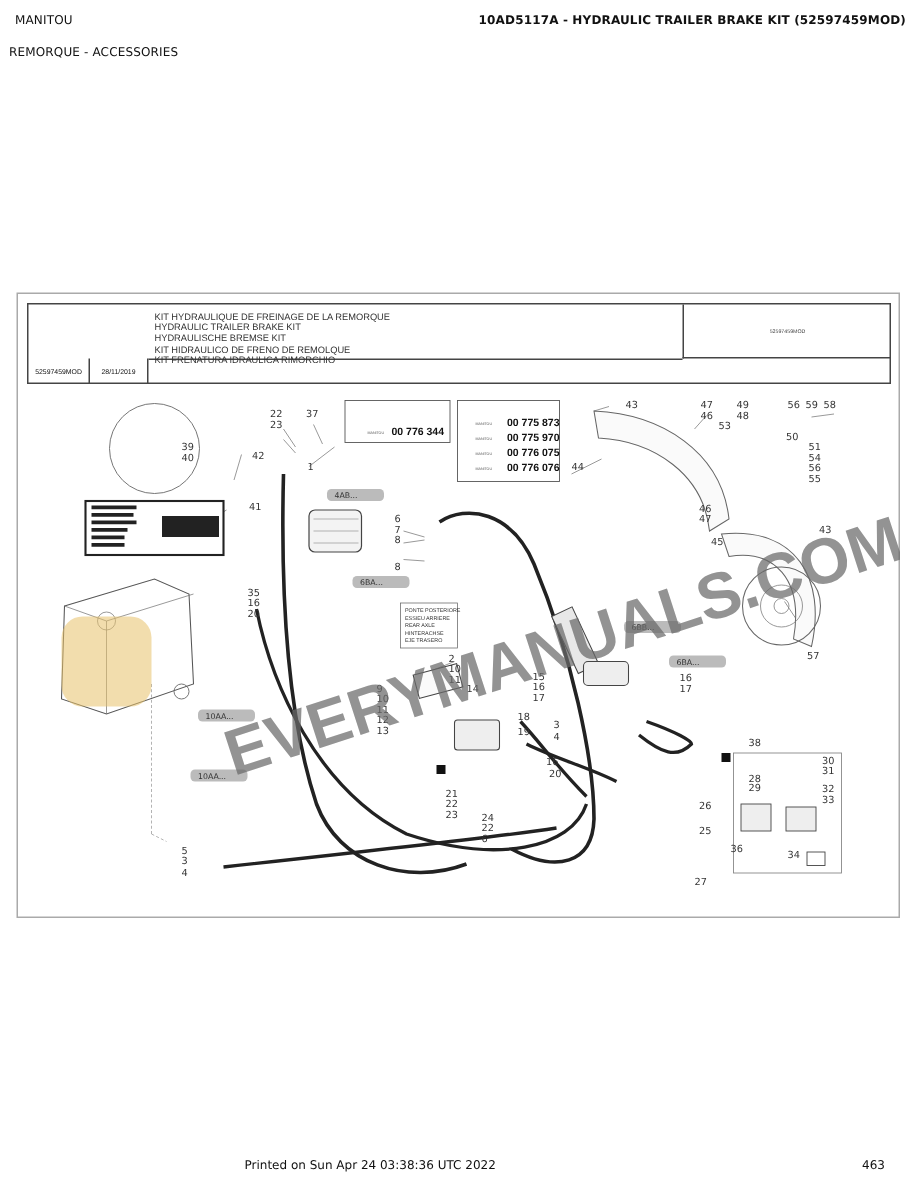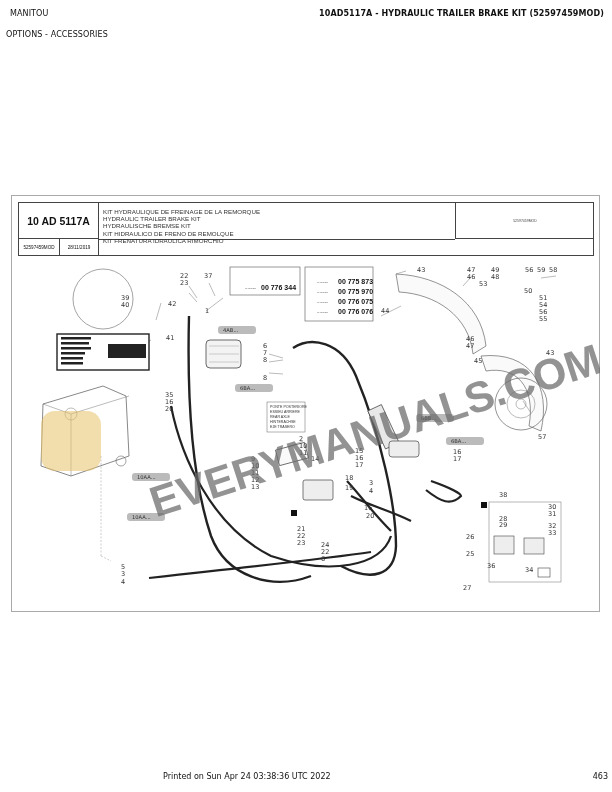--- a/index.html
+++ b/index.html
@@ -2,21 +2,21 @@
 <html><head>
 <meta charset="utf-8">
 <style>
   html,body{margin:0;padding:0;background:#fff;}
   body{width:612px;height:792px;position:relative;overflow:hidden;font-family:"DejaVu Sans",sans-serif;color:#111;}
   .hdr{position:absolute;font-size:8px;letter-spacing:0.1px;}
   #brand{left:10px;top:9px;}
   #doc-title{right:8px;top:9px;font-weight:bold;}
   #section{left:6px;top:30px;}
   #footer-print{left:163px;top:772px;font-size:8px;position:absolute;}
-  #page-num{right:4px;top:772px;font-size:8px;position:absolute;}
+  #page-num{right:22px;top:772px;font-size:8px;position:absolute;}
   #frame{position:absolute;left:11px;top:195px;width:589px;height:417px;border:1px solid #aaa;box-sizing:border-box;}
   #titleblock{position:absolute;left:18px;top:202px;width:576px;height:54px;border:1px solid #444;box-sizing:border-box;}
   #tb-code{position:absolute;left:0;top:0;width:80px;height:36px;border-right:1px solid #444;border-bottom:1px solid #444;box-sizing:border-box;font-family:"Liberation Sans",sans-serif;font-weight:bold;font-size:10.5px;display:flex;align-items:center;justify-content:center;}
   #tb-ref{position:absolute;left:0;top:36px;width:41px;height:17px;border-right:1px solid #444;box-sizing:border-box;font-size:4.6px;display:flex;align-items:center;justify-content:center;font-family:"Liberation Sans",sans-serif;}
   #tb-date{position:absolute;left:41px;top:36px;width:39px;height:17px;border-right:1px solid #444;box-sizing:border-box;font-size:4.6px;display:flex;align-items:center;justify-content:center;font-family:"Liberation Sans",sans-serif;}
   #tb-desc{position:absolute;left:84px;top:5px;font-family:"Liberation Sans",sans-serif;font-size:6.2px;line-height:7.2px;color:#333;}
   #tb-desc div{white-space:nowrap;}
   #tb-right{position:absolute;left:436px;top:0;width:139px;height:36px;border-left:1px solid #444;border-bottom:1px solid #444;box-sizing:border-box;font-size:3.5px;display:flex;align-items:center;justify-content:center;font-family:"Liberation Sans",sans-serif;color:#444;}
   #tb-mid{position:absolute;left:80px;top:36px;width:356px;height:0;border-top:1px solid #444;}
   #diagram{position:absolute;left:11px;top:256px;width:589px;height:356px;}
@@ -25,26 +25,25 @@
   .pn{font-family:"Liberation Sans",sans-serif;font-weight:bold;font-size:7px;fill:#111;}
   .pnl{font-family:"Liberation Sans",sans-serif;font-size:2.4px;fill:#555;}
   .wm{font-family:"Liberation Sans",sans-serif;font-weight:bold;font-size:43px;fill:#6a6a6a;opacity:0.72;}
   .box-text{font-family:"Liberation Sans",sans-serif;font-size:3.6px;fill:#333;}
 </style>
 </head>
 <body>
 
 <div class="hdr" id="brand">MANITOU</div>
 <div class="hdr" id="doc-title">10AD5117A - HYDRAULIC TRAILER BRAKE KIT (52597459MOD)</div>
-<div class="hdr" id="section">OPTIONS - ACCESSORIES</div>
+<div class="hdr" id="section">REMORQUE - ACCESSORIES</div>
 
 <div id="frame"></div>
 
 <div id="titleblock">
-  <div id="tb-code">10 AD 5117A</div>
   <div id="tb-ref">52597459MOD</div>
   <div id="tb-date">28/11/2019</div>
   <div id="tb-mid"></div>
   <div id="tb-desc">
     <div>KIT HYDRAULIQUE DE FREINAGE DE LA REMORQUE</div>
     <div>HYDRAULIC TRAILER BRAKE KIT</div>
     <div>HYDRAULISCHE BREMSE KIT</div>
     <div>KIT HIDRAULICO DE FRENO DE REMOLQUE</div>
     <div>KIT FRENATURA IDRAULICA RIMORCHIO</div>
   </div>

